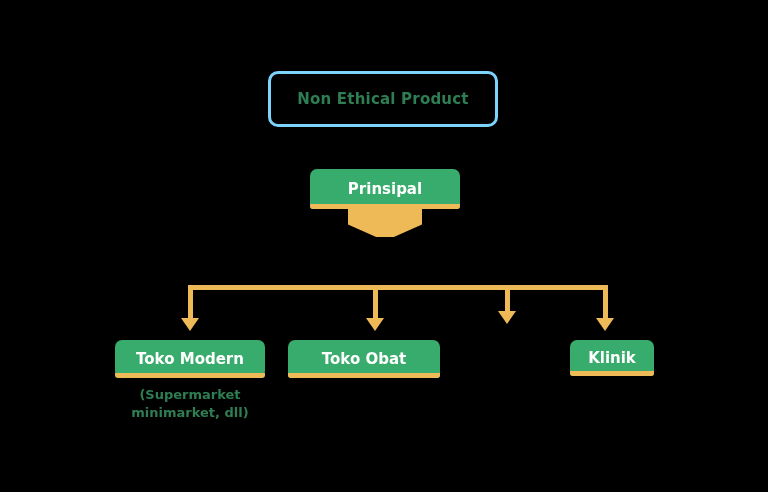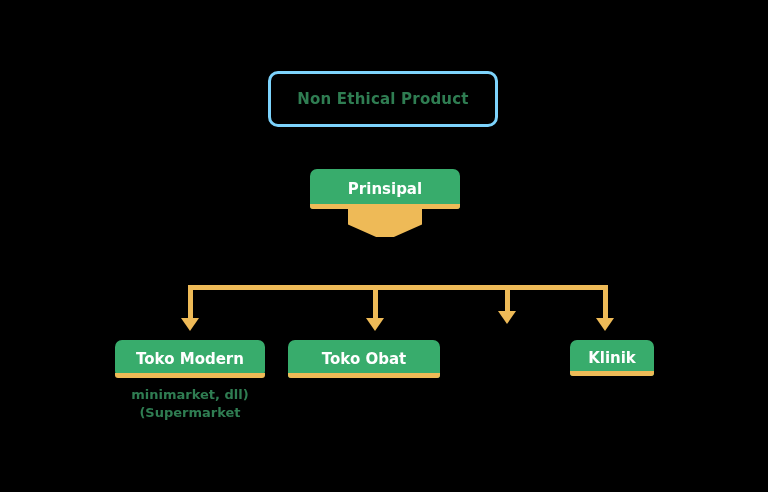--- a/index.html
+++ b/index.html
@@ -143,17 +143,17 @@
     <span class="node-underline"></span>
   </div>
 
 
   <div class="node" style="left:570px; top:340px; width:84px; height:36px;">
     <span class="node-label">Klinik</span>
     <span class="node-underline"></span>
   </div>
 
   <div class="caption" style="left:105px; top:386px; width:170px;">
+    <div>(Supermarket</div>
     <div>minimarket, dll)</div>
-    <div>(Supermarket</div>
   </div>
 
 </div>
 
 </body></html>

